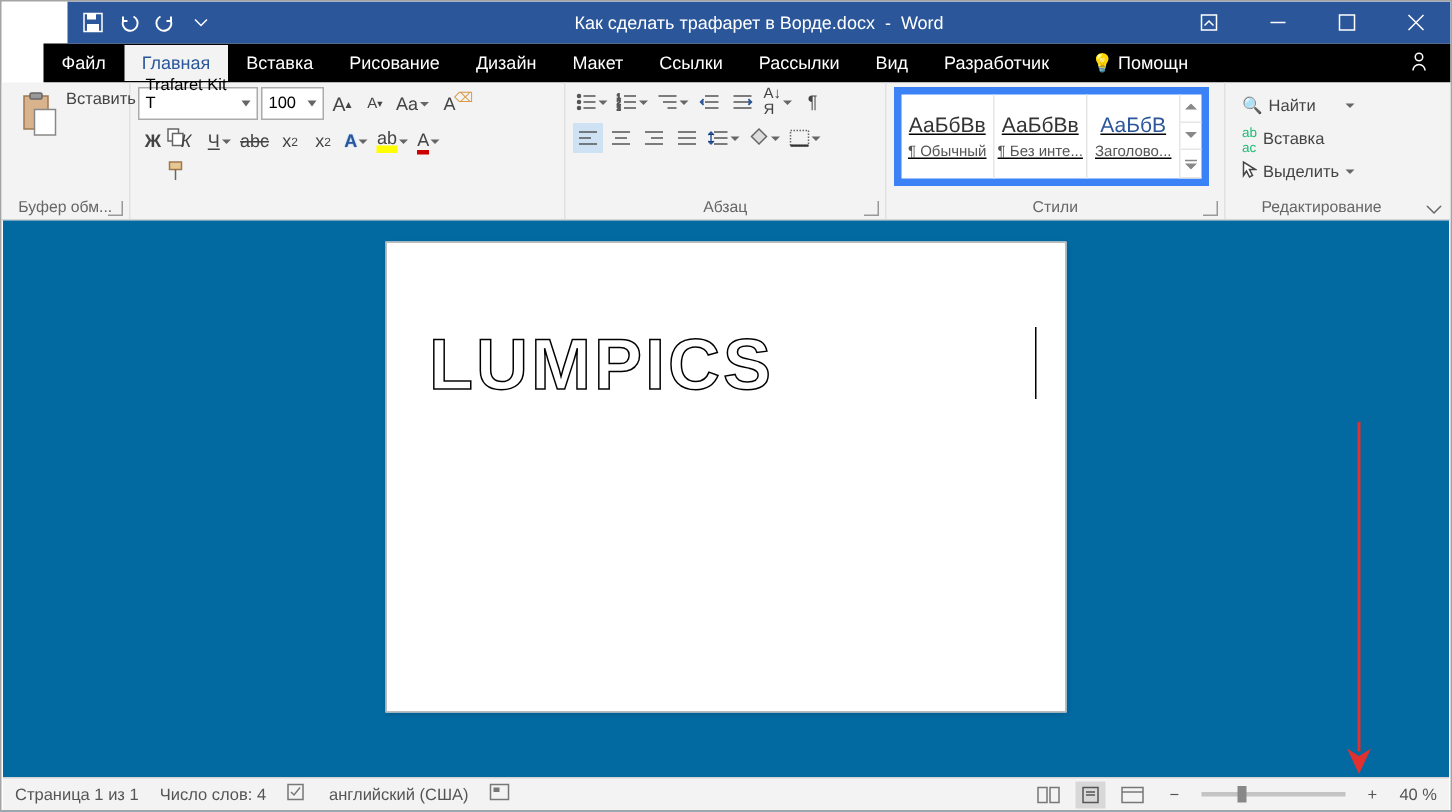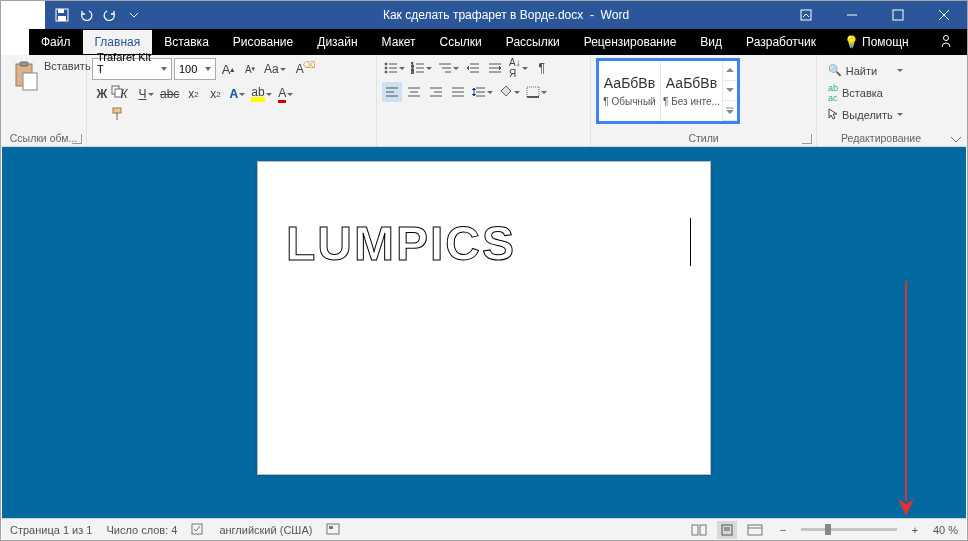--- a/index.html
+++ b/index.html
@@ -35,21 +35,21 @@
 .big-btn .ico { width:32px; height:32px; display:flex; align-items:center; justify-content:center; }
 
 .sbtn { min-width:20px; height:20px; display:flex; align-items:center; justify-content:center; cursor:pointer; font-size:12px; color:#444; padding:0 2px; }
 .sbtn.drop::after { content:""; margin-left:1px; border-left:3px solid transparent; border-right:3px solid transparent; border-top:3px solid #666; }
 .sbtn svg { display:block; }
 
 .font-sel { height:22px; border:1px solid #ababab; background:#fff; font-size:11px; padding:0 16px 4px 4px; width:80px; position:relative; cursor:pointer; display:flex; align-items:flex-end; }
 .font-sel::after { content:""; position:absolute; right:4px; top:8px; border-left:3px solid transparent; border-right:3px solid transparent; border-top:4px solid #666; }
 .size-sel { width:42px; }
 
-.style-gal { display:flex; border:3px solid #3b82f6; background:#fff; height:66px; }
+.style-gal { display:flex; border:5px solid #3b82f6; background:#fff; height:66px;text-decoration:underline; }
 .style-item { width:62px; border-right:1px solid #e6e6e6; display:flex; flex-direction:column; align-items:center; justify-content:center; cursor:pointer; font-size:10px; color:#555; overflow:hidden; }
 .style-item .prev { font-size:14px; color:#333; margin-bottom:5px; }
 .style-item.blue .prev { color:#2b579a; }
 .style-more { width:14px; display:flex; flex-direction:column; }
 .style-more div { flex:1; border-bottom:1px solid #e6e6e6; display:flex; align-items:center; justify-content:center; cursor:pointer; }
 
 .edit-col { display:flex; flex-direction:column; gap:1px; padding:2px 4px; }
 .edit-item { display:flex; align-items:center; gap:4px; font-size:11px; color:#444; cursor:pointer; padding:1px 2px; height:21px; }
 .edit-item::after { content:""; margin-left:auto; border-left:3px solid transparent; border-right:3px solid transparent; border-top:3px solid #666; }
 .edit-item.nodrop::after { display:none; }
@@ -133,21 +133,20 @@
 
 <div class="tabs">
   <div class="tab">Файл</div>
   <div class="tab active">Главная</div>
   <div class="tab">Вставка</div>
   <div class="tab">Рисование</div>
   <div class="tab">Дизайн</div>
   <div class="tab">Макет</div>
   <div class="tab">Ссылки</div>
   <div class="tab">Рассылки</div>
-  <div class="tab">Рецензирование</div>
   <div class="tab">Вид</div>
   <div class="tab">Разработчик</div>
   <div class="tab help">
       <span>💡</span>
       <span>Помощн</span>
     </div>
   <div class="tab share"><svg width="14" height="14" viewBox="0 0 14 14" stroke="#fff" fill="none">
         <circle cx="7" cy="4" r="2.5"></circle>
         <path d="M3 13 A4 4 0 0 1 11 13"></path>
       </svg></div>
@@ -187,21 +186,21 @@
           </div>
         <div class="sbtn">
             <svg width="14" height="14" viewBox="0 0 14 14" stroke="#a07850" fill="#e8c890">
               <rect x="3" y="1" width="8" height="5"></rect>
               <line x1="7" y1="6" x2="7" y2="13" stroke="#666"></line>
             </svg>
           </div>
       </div>
     </div>
     <div class="group-label">
-        <span>Ссылки обм...</span>
+        <span>Буфер обм...</span>
         <div class="launcher"></div>
       </div>
   </div>
 
   <div class="group" style="width:290px">
     <div class="group-body">
         <div class="col" style="width:100%;gap:4px">
       <div class="row">
         <div class="font-sel">
               <span>Trafaret Kit T</span>
@@ -339,32 +338,40 @@
             </div>
         <div class="sbtn drop">
               <svg width="14" height="12">
                 <rect x="1" y="1" width="12" height="10" fill="none" stroke="#666" stroke-dasharray="1 1"></rect>
                 <line x1="1" y1="11" x2="13" y2="11" stroke="#333" stroke-width="1.5"></line>
               </svg>
             </div>
       </div>
     </div>
       </div>
+    <div class="group-label">
+        <span>Абзац</span>
+        <div class="launcher"></div>
+      </div>
   </div>
 
   <div class="group" style="width:226px">
     <div class="group-body">
       <div class="style-gal">
         <div class="style-item">
             <div class="prev">АаБбВв</div>
             <div>¶ Обычный</div>
           </div>
         <div class="style-item">
             <div class="prev">АаБбВв</div>
             <div>¶ Без инте...</div>
+          </div>
+        <div class="style-item blue">
+            <div class="prev">АаБбВ</div>
+            <div>Заголово...</div>
           </div>
         <div class="style-more">
           <div>
               <svg width="8" height="5">
                 <path d="M0 4 L4 0 L8 4" fill="#888"></path>
               </svg>
             </div>
           <div>
               <svg width="8" height="5">
                 <path d="M0 0 L4 4 L8 0" fill="#888"></path>

